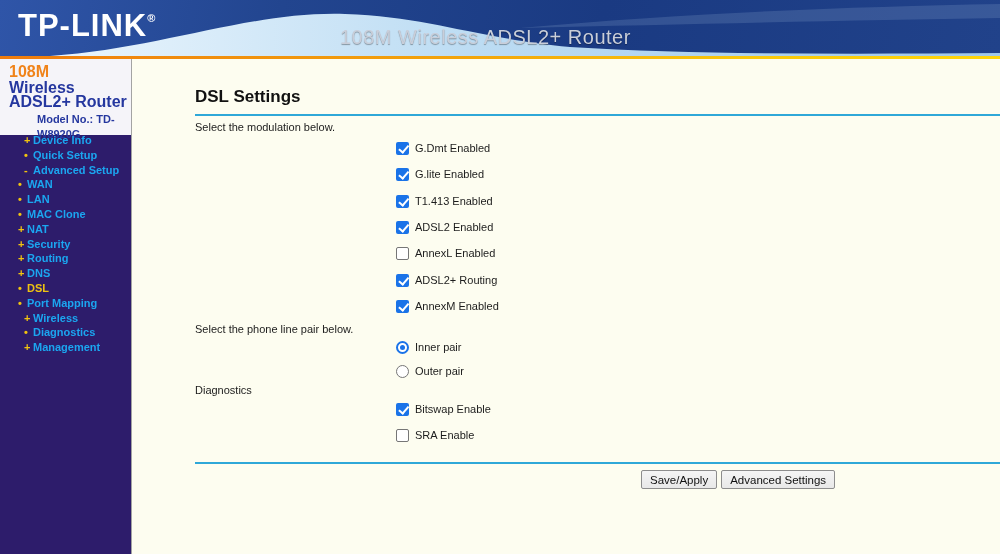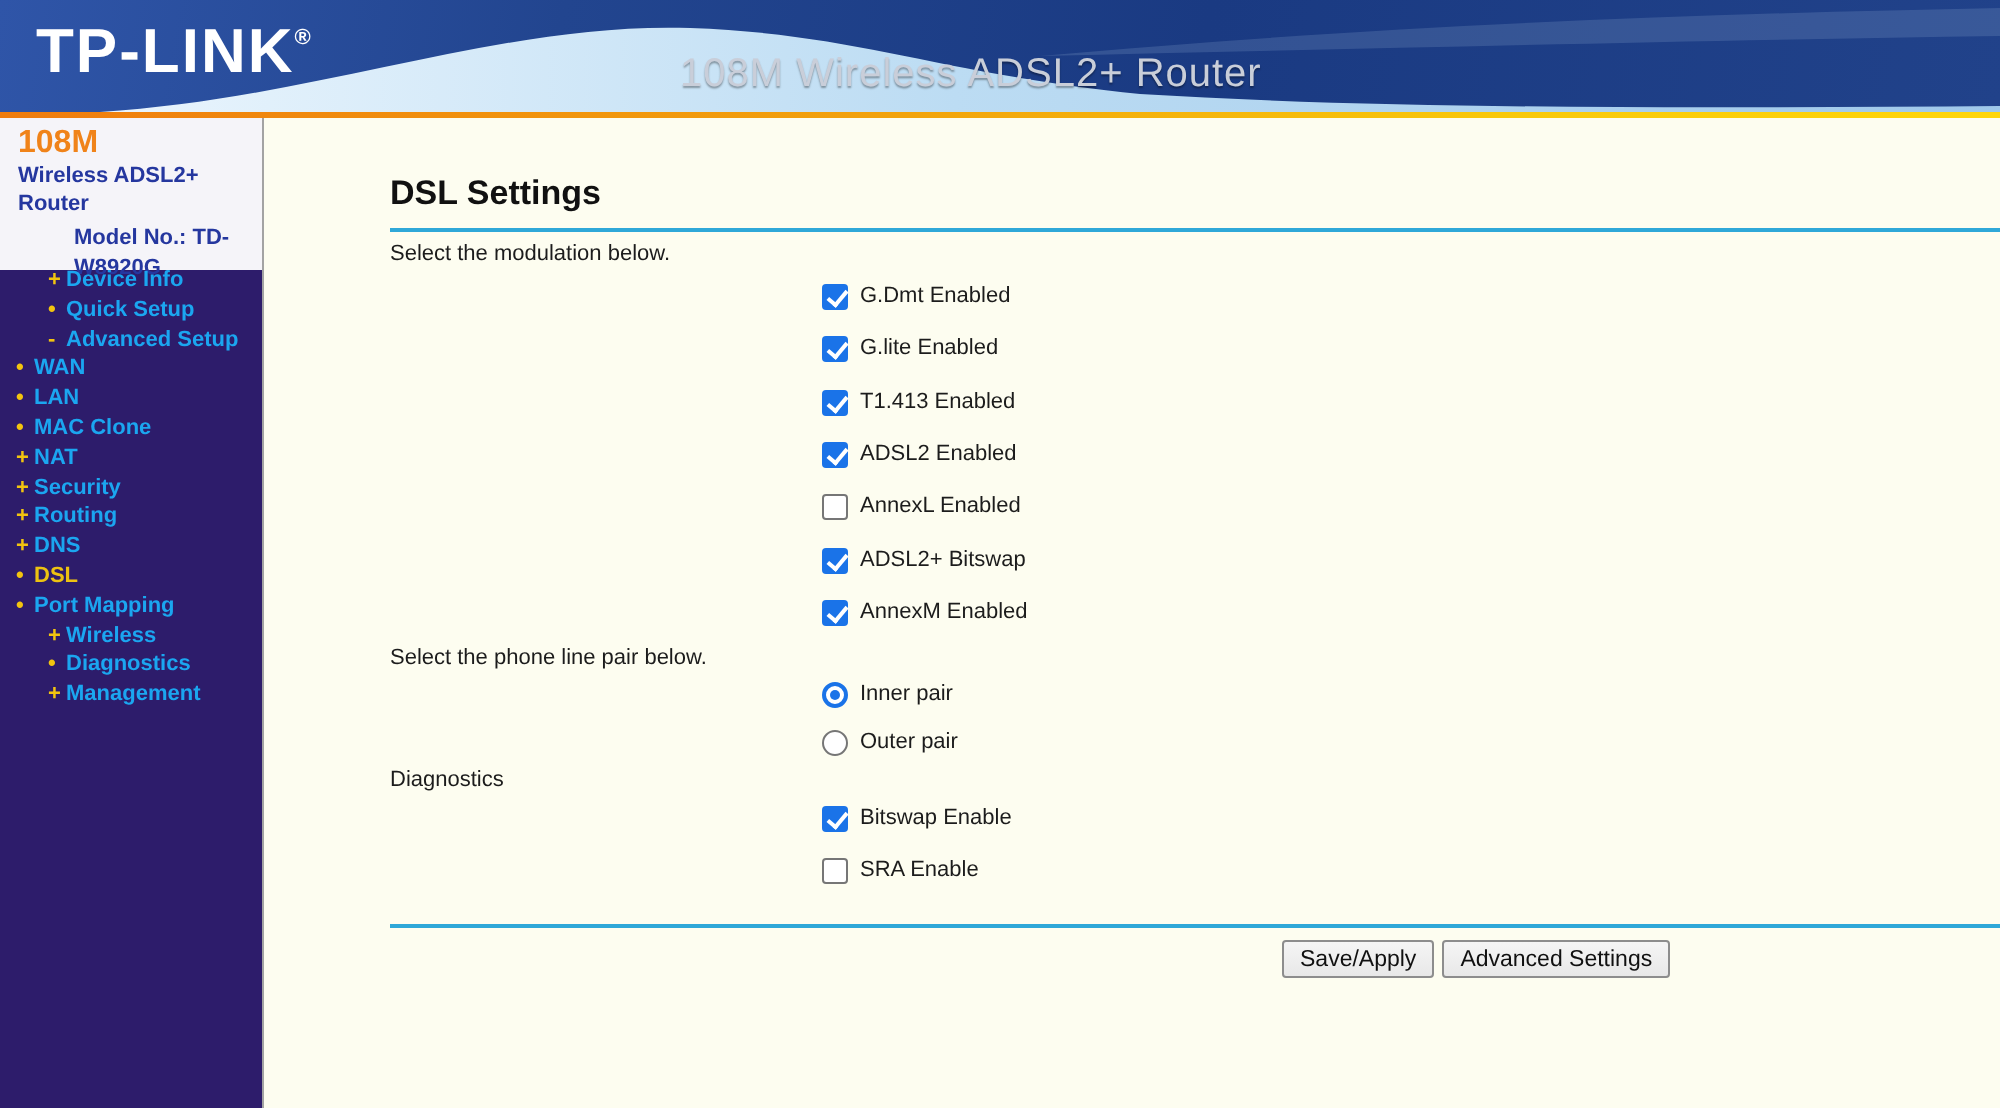--- a/index.html
+++ b/index.html
@@ -13,37 +13,37 @@
   .logo{position:absolute;left:18px;top:8px;color:#ffffff;font-size:31px;font-weight:bold;letter-spacing:1px;}
   .logo sup{font-size:11px;vertical-align:14px;font-weight:bold;}
   .banner-title{position:absolute;left:340px;top:26px;color:#c9ced9;font-size:20px;letter-spacing:.5px;text-shadow:0 1px 1px rgba(0,0,0,.35);}
   .orange-bar{position:absolute;left:0;top:56px;width:1000px;height:3px;
     background:linear-gradient(90deg,#ef7c0e 0%,#f2a30c 45%,#f8c80b 75%,#ffd60a 100%);}
 
   
   .sidebar{position:absolute;left:0;top:59px;width:131px;height:495px;background:#2d1c6b;border-right:1px solid #a3a3a3;}
   .product-box{position:absolute;left:0;top:0;width:131px;height:76px;background:#f5f4f9;padding:3px 0 0 9px;box-sizing:border-box;}
   .p-speed{color:#f0831a;font-size:16px;font-weight:bold;line-height:19px;}
-  .p-name{color:#25379f;font-size:11px;font-weight:bold;line-height:14px;}
+  .p-name{color:#25379f;font-size:16px;font-weight:bold;line-height:14px;}
   .p-model{color:#25379f;font-size:11px;font-weight:bold;line-height:15px;margin-top:3px;margin-left:28px;}
   .menu{position:absolute;left:0;top:74px;width:131px;margin:0;padding:0;list-style:none;}
   .menu li{height:14.8px;line-height:14.8px;font-size:11px;font-weight:bold;padding-left:24px;white-space:nowrap;cursor:pointer;}
-  .menu li.sub{padding-left:8px;}
+  .menu li.sub{padding-left:18px;}
   .pfx{display:inline-block;width:9px;color:#f2c40f;}
   .lbl{color:#1ba6f0;}
   .lbl.gold{color:#edc211;}
 
   
   .main{position:absolute;left:132px;top:59px;width:823px;height:495px;background:#fdfdf0;}
   .page-title{position:absolute;left:63px;top:17px;font-size:17px;font-weight:bold;color:#111;}
   .rule{position:absolute;left:63px;width:805px;height:2px;background:#2fa8d8;}
   .rule.r1{top:55px;}
   .rule.r2{top:403px;}
   .sec-label{position:absolute;left:63px;font-size:11px;color:#1c1c1c;}
-  .opt-row{position:absolute;left:279px;height:14px;display:flex;align-items:center;cursor:pointer;text-align:right;}
+  .opt-row{position:absolute;left:264px;height:14px;display:flex;align-items:center;cursor:pointer;text-align:right;}
   .opt-label{font-size:11px;color:#1c1c1c;margin-left:6px;}
   .cb{width:13px;height:13px;box-sizing:border-box;border:1px solid #767676;border-radius:2px;background:#fff;position:relative;flex:0 0 13px;}
   .cb.checked{border:none;background:#1a73e8;}
   .cb.checked::after{content:"";position:absolute;left:4.5px;top:1.5px;width:3.5px;height:7.5px;border:solid #fff;border-width:0 2px 2px 0;transform:rotate(40deg);}
   .radio{width:13px;height:13px;box-sizing:border-box;border:1px solid #767676;border-radius:50%;background:#fff;position:relative;flex:0 0 13px;}
   .radio.selected{border:2px solid #1a73e8;}
   .radio.selected::after{content:"";position:absolute;left:2px;top:2px;width:5px;height:5px;border-radius:50%;background:#1a73e8;}
   .btn-row{position:absolute;left:509px;top:411px;display:flex;gap:4px;}
   .btn{font-family:"Liberation Sans",sans-serif;font-size:11.5px;color:#111;background:linear-gradient(#f5f5f5,#e8e8e8);
     border:1px solid #8d8d8d;border-radius:2px;padding:2px 8px;height:19px;cursor:pointer;}
@@ -116,21 +116,21 @@
     <div class="opt-row" style="top:161px">
         <span class="cb checked"></span>
         <span class="opt-label">ADSL2 Enabled</span>
       </div>
     <div class="opt-row" style="top:187px">
         <span class="cb"></span>
         <span class="opt-label">AnnexL Enabled</span>
       </div>
     <div class="opt-row" style="top:214px">
         <span class="cb checked"></span>
-        <span class="opt-label">ADSL2+ Bitswap</span>
+        <span class="opt-label">ADSL2+ Routing</span>
       </div>
     <div class="opt-row" style="top:240px">
         <span class="cb checked"></span>
         <span class="opt-label">AnnexM Enabled</span>
       </div>
 
     <div class="sec-label" style="top:264px">Select the phone line pair below.</div>
 
     <div class="opt-row" style="top:281px">
         <span class="radio selected"></span>

